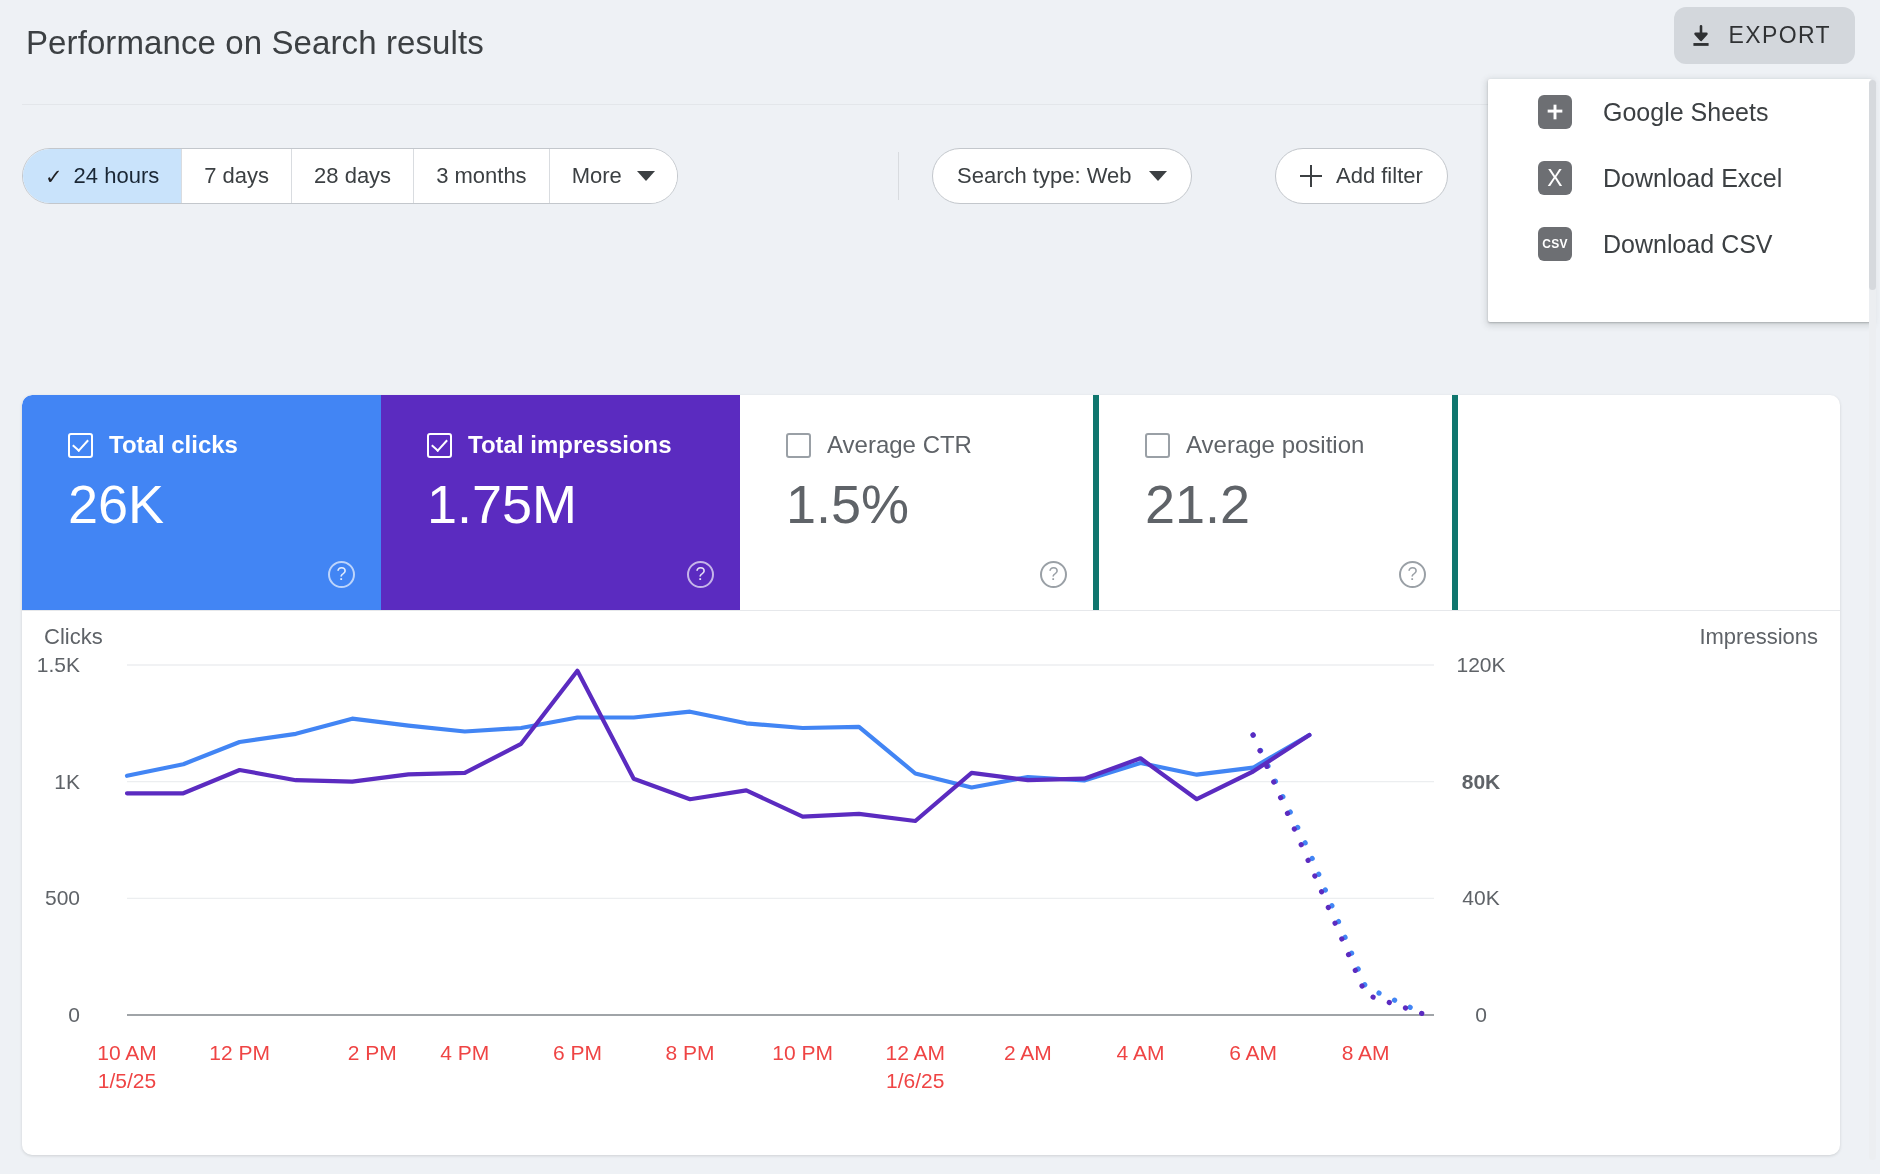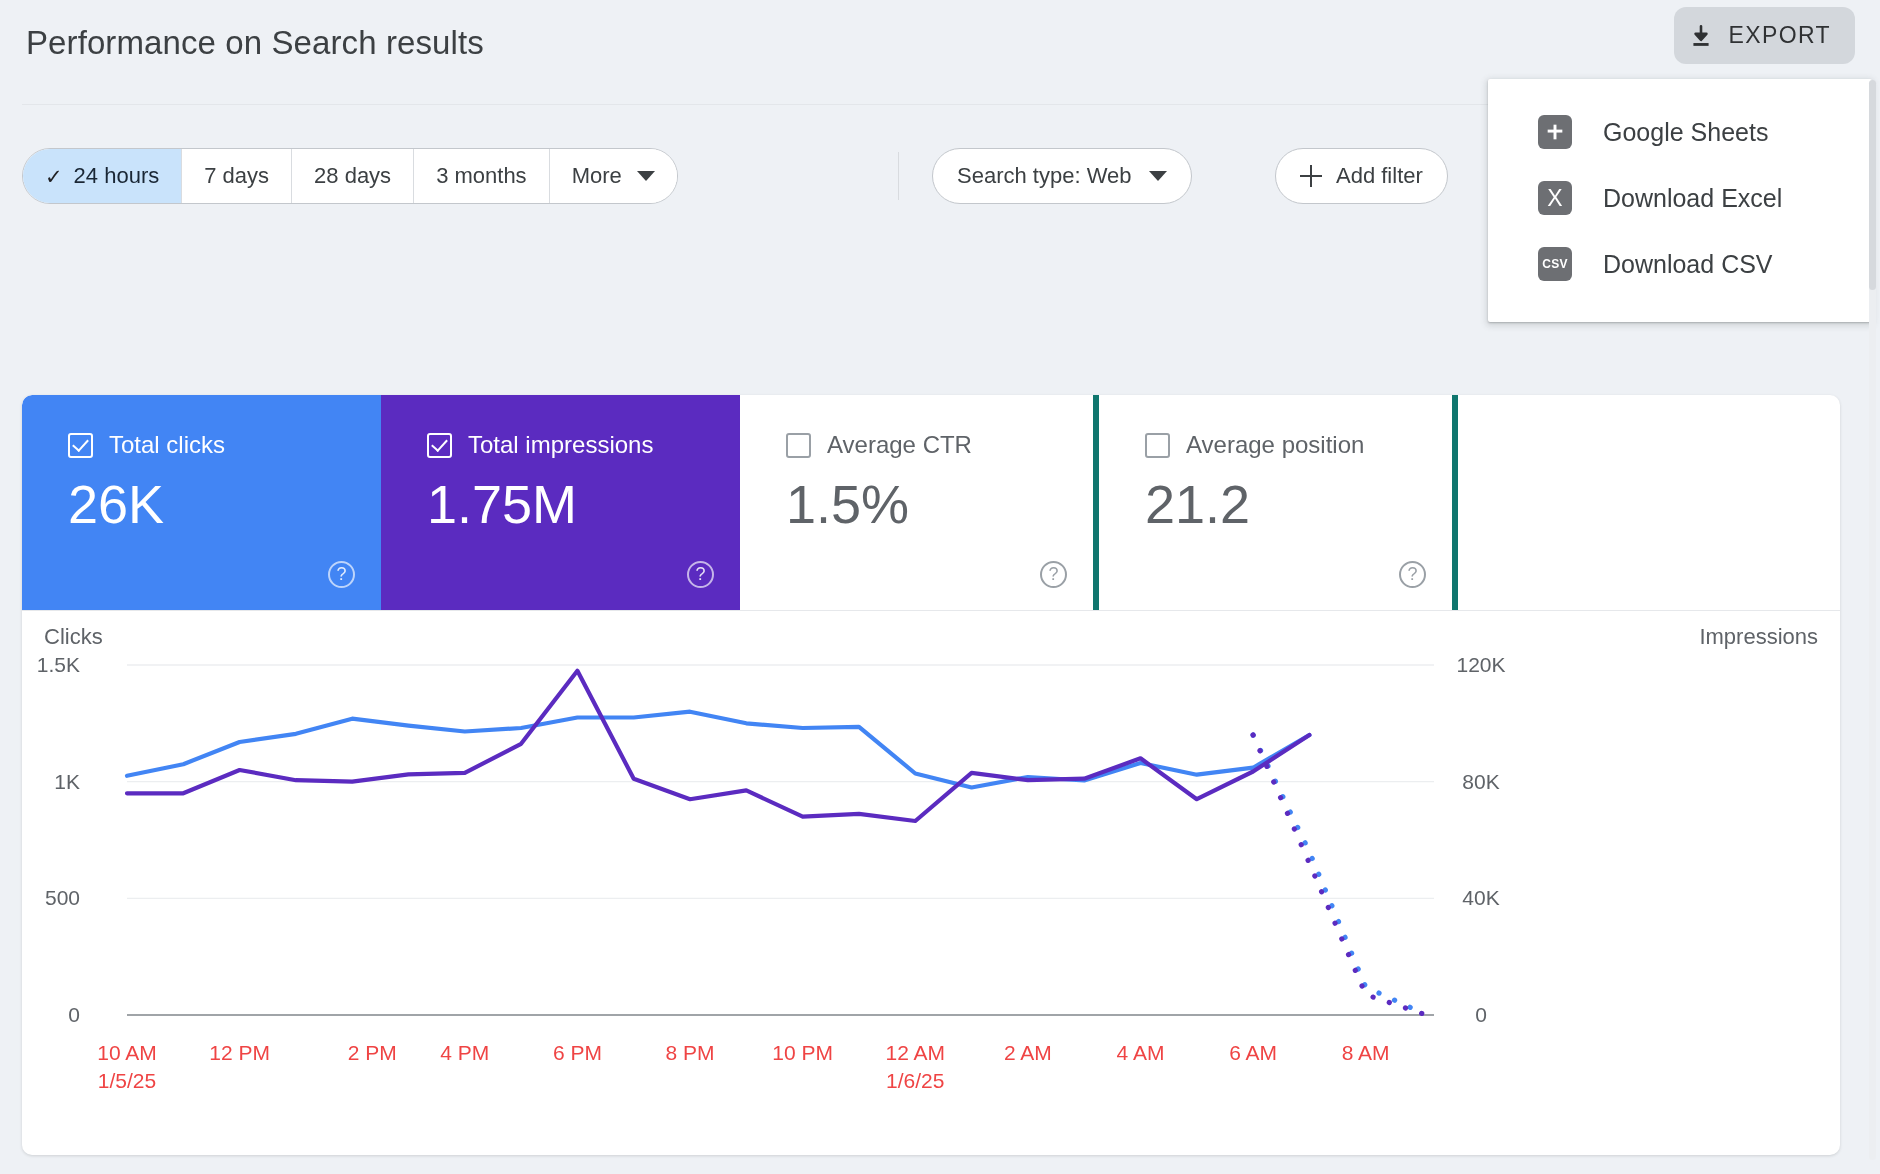--- a/index.html
+++ b/index.html
@@ -33,21 +33,21 @@
   .export-btn .label {
     font-size: 23px; color: #2f3133; letter-spacing: 1.4px; font-weight: 400;
   }
   .dl-icon { width: 26px; height: 26px; display: block; }
 
   
   .export-menu {
     position: absolute; left: 1488px; top: 79px; width: 384px; height: 243px;
     background: #fff; border-radius: 2px;
     box-shadow: 0 2px 6px 2px rgba(60,64,67,.15), 0 1px 2px rgba(60,64,67,.3);
-    padding-top: 20px;
+    padding-top: 0;
   }
   .menu-item {
     display: flex; align-items: center; height: 66px; padding-left: 50px;
     cursor: pointer; gap: 31px;
   }
   .menu-ico {
     width: 34px; height: 34px; border-radius: 6px; background: #6d6f73;
     display: flex; align-items: center; justify-content: center;
     color: #fff; flex: none;
   }
@@ -120,21 +120,21 @@
     width: 25px; height: 25px; border-radius: 3px; flex: none;
     border: 2px solid #9aa0a6; position: relative; background: transparent;
   }
   .card.filled .cbox { border-color: #fff; }
   .card.filled .cbox::after {
     content: ""; position: absolute; left: 6px; top: 1px;
     width: 7px; height: 13px; border: solid #fff;
     border-width: 0 2.5px 2.5px 0; transform: rotate(42deg);
   }
   .card-name { font-size: 24px; color: #5f6368; }
-  .card.filled .card-name { color: #fff; }
+  .card.filled .card-name { color: #fff; font-weight: bold; }
   .card-value { font-size: 54px; margin-top: 14px; color: #5f6368; font-weight: 400; }
   .card.filled .card-value { color: #fff; }
   .help {
     position: absolute; right: 26px; bottom: 22px;
     width: 27px; height: 27px; border-radius: 50%;
     border: 2px solid #9aa0a6; color: #9aa0a6;
     font-size: 18px; line-height: 23px; text-align: center;
     cursor: pointer;
   }
   .card.filled .help { border-color: rgba(255,255,255,.65); color: rgba(255,255,255,.85); }
@@ -302,21 +302,21 @@
           <path d="M1231.1 124.0 L1287.4 252.3 L1343.7 383.6 L1400.0 402.5" fill="none" stroke="#5b2bc0" stroke-width="5.2" stroke-linecap="round" stroke-dasharray="0.1 17"></path>
         </svg>
       <div id="yLeftTicks">
           <div class="ytick left" style="top: 54px;">1.5K</div>
           <div class="ytick left" style="top: 170.667px;">1K</div>
           <div class="ytick left" style="top: 287.333px;">500</div>
           <div class="ytick left" style="top: 404px;">0</div>
         </div>
       <div id="yRightTicks">
           <div class="ytick right" style="top: 54px;">120K</div>
-          <div class="ytick right" style="top: 170.667px;">80K</div>
+          <div class="ytick right" style="top: 170.667px; font-weight: bold;">80K</div>
           <div class="ytick right" style="top: 287.333px;">40K</div>
           <div class="ytick right" style="top: 404px;">0</div>
         </div>
       <div id="xTicks">
           <div class="xtick" style="left: 105px; top: 428px;">10 AM
 1/5/25</div>
           <div class="xtick" style="left: 217.609px; top: 428px;">12 PM</div>
           <div class="xtick" style="left: 330.217px; top: 428px; margin-left: 20px;">2 PM</div>
           <div class="xtick" style="left: 442.826px; top: 428px;">4 PM</div>
           <div class="xtick" style="left: 555.435px; top: 428px;">6 PM</div>

